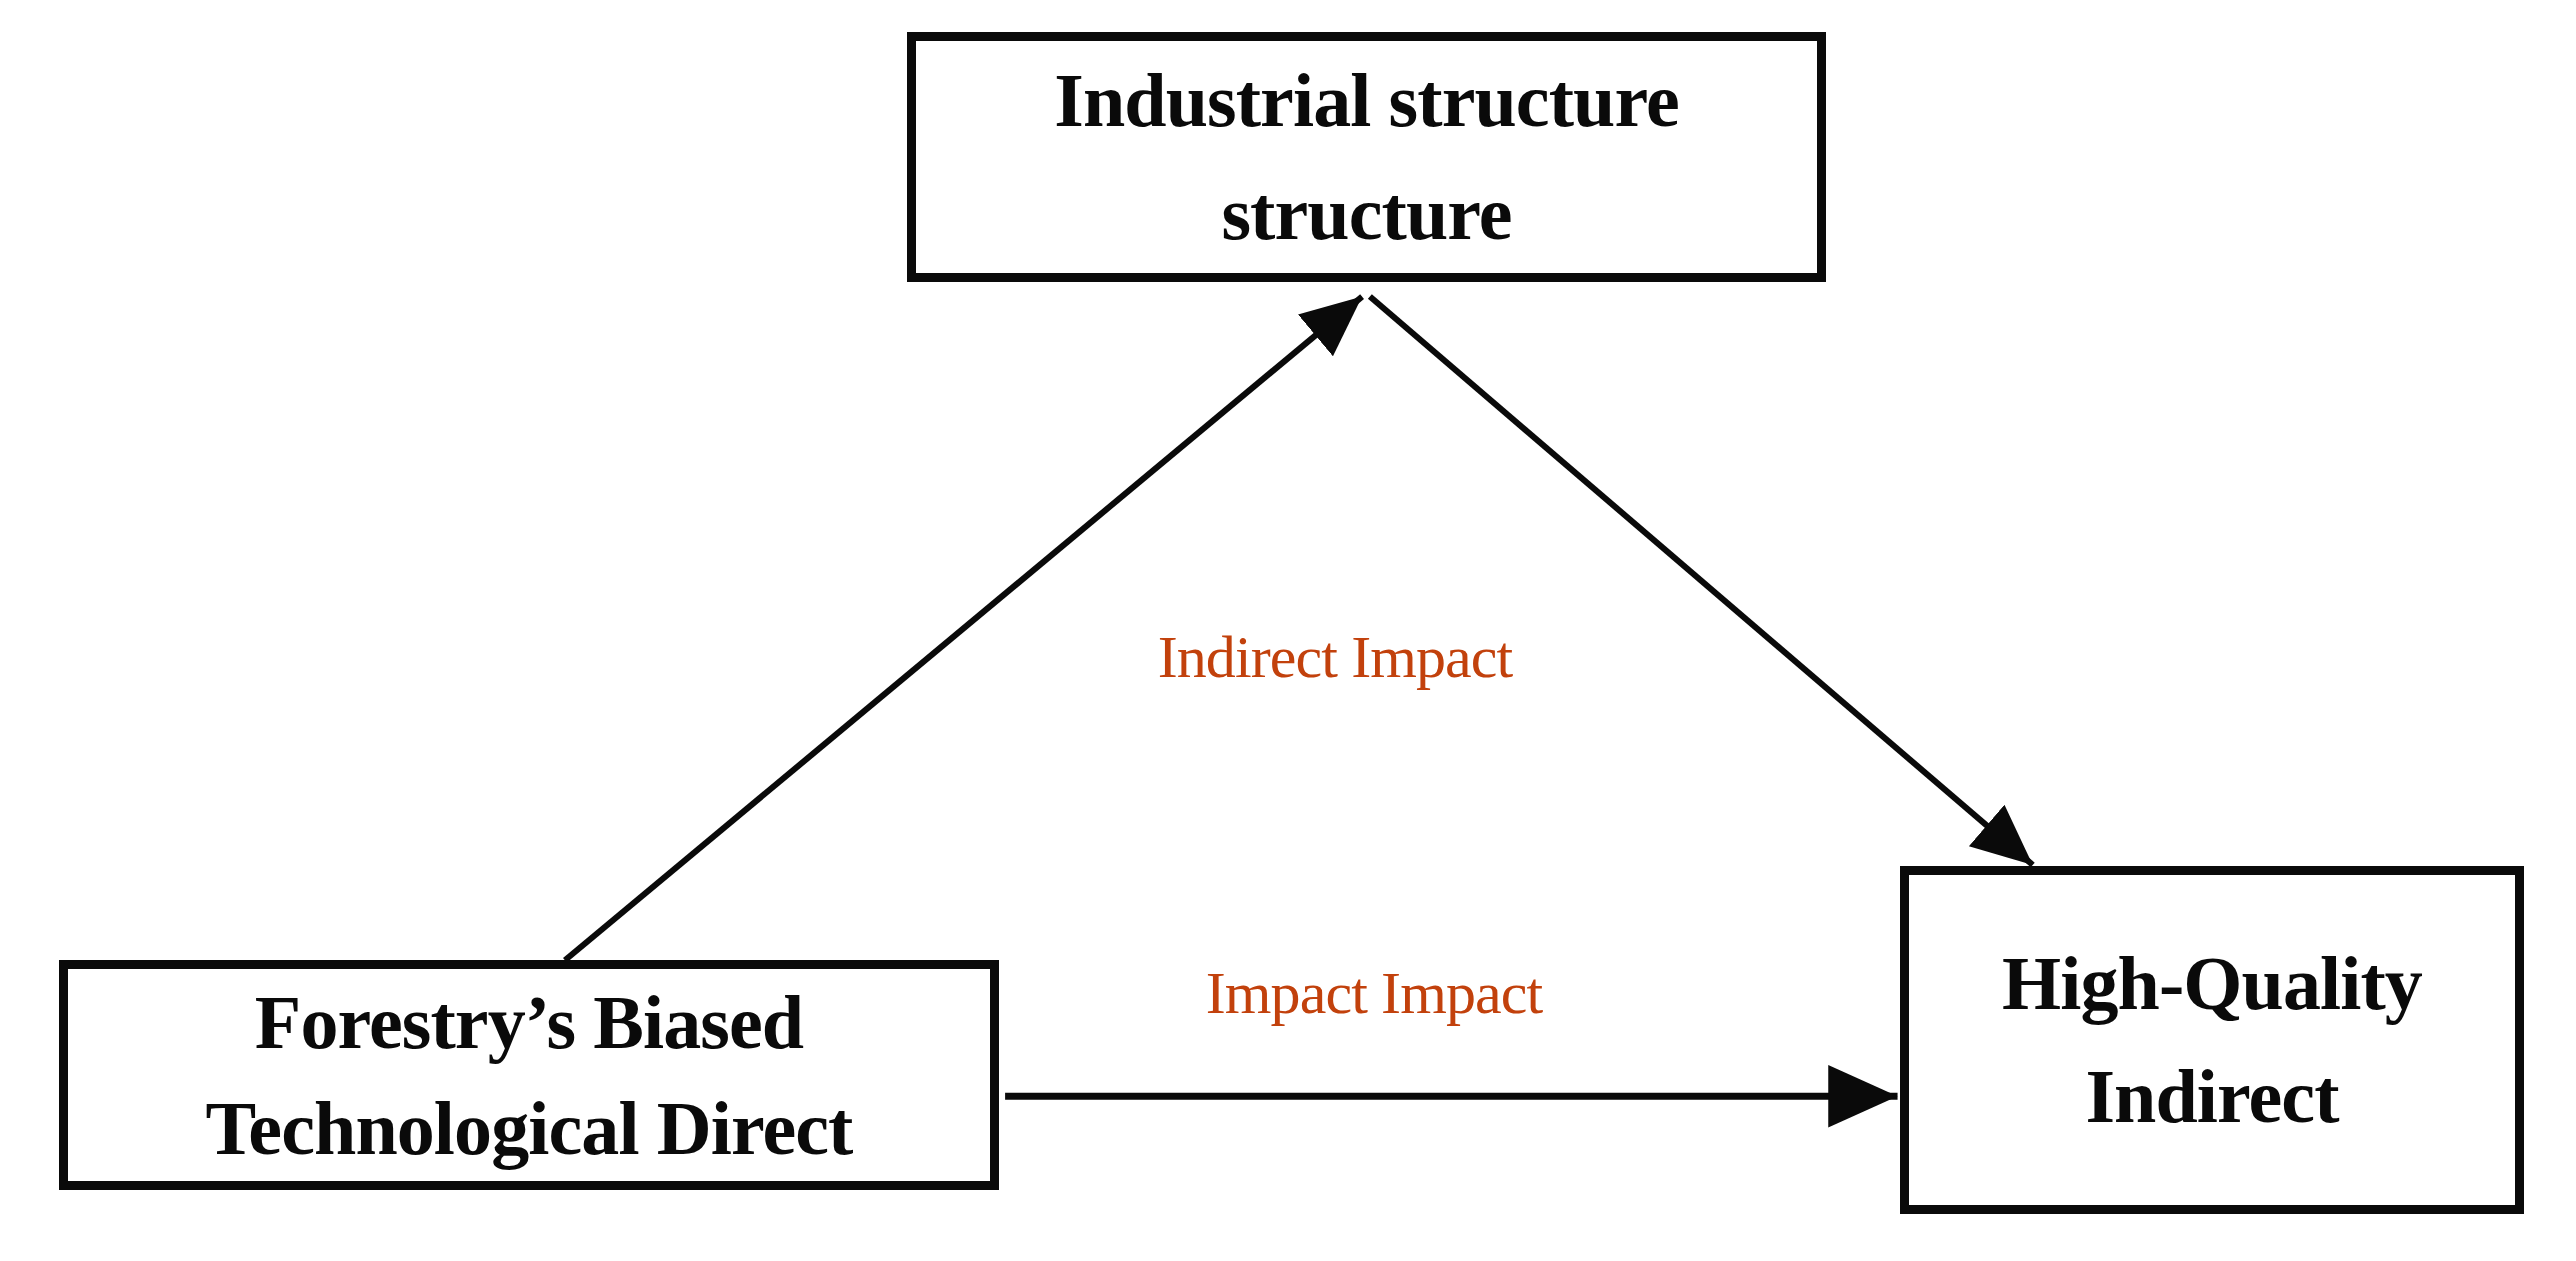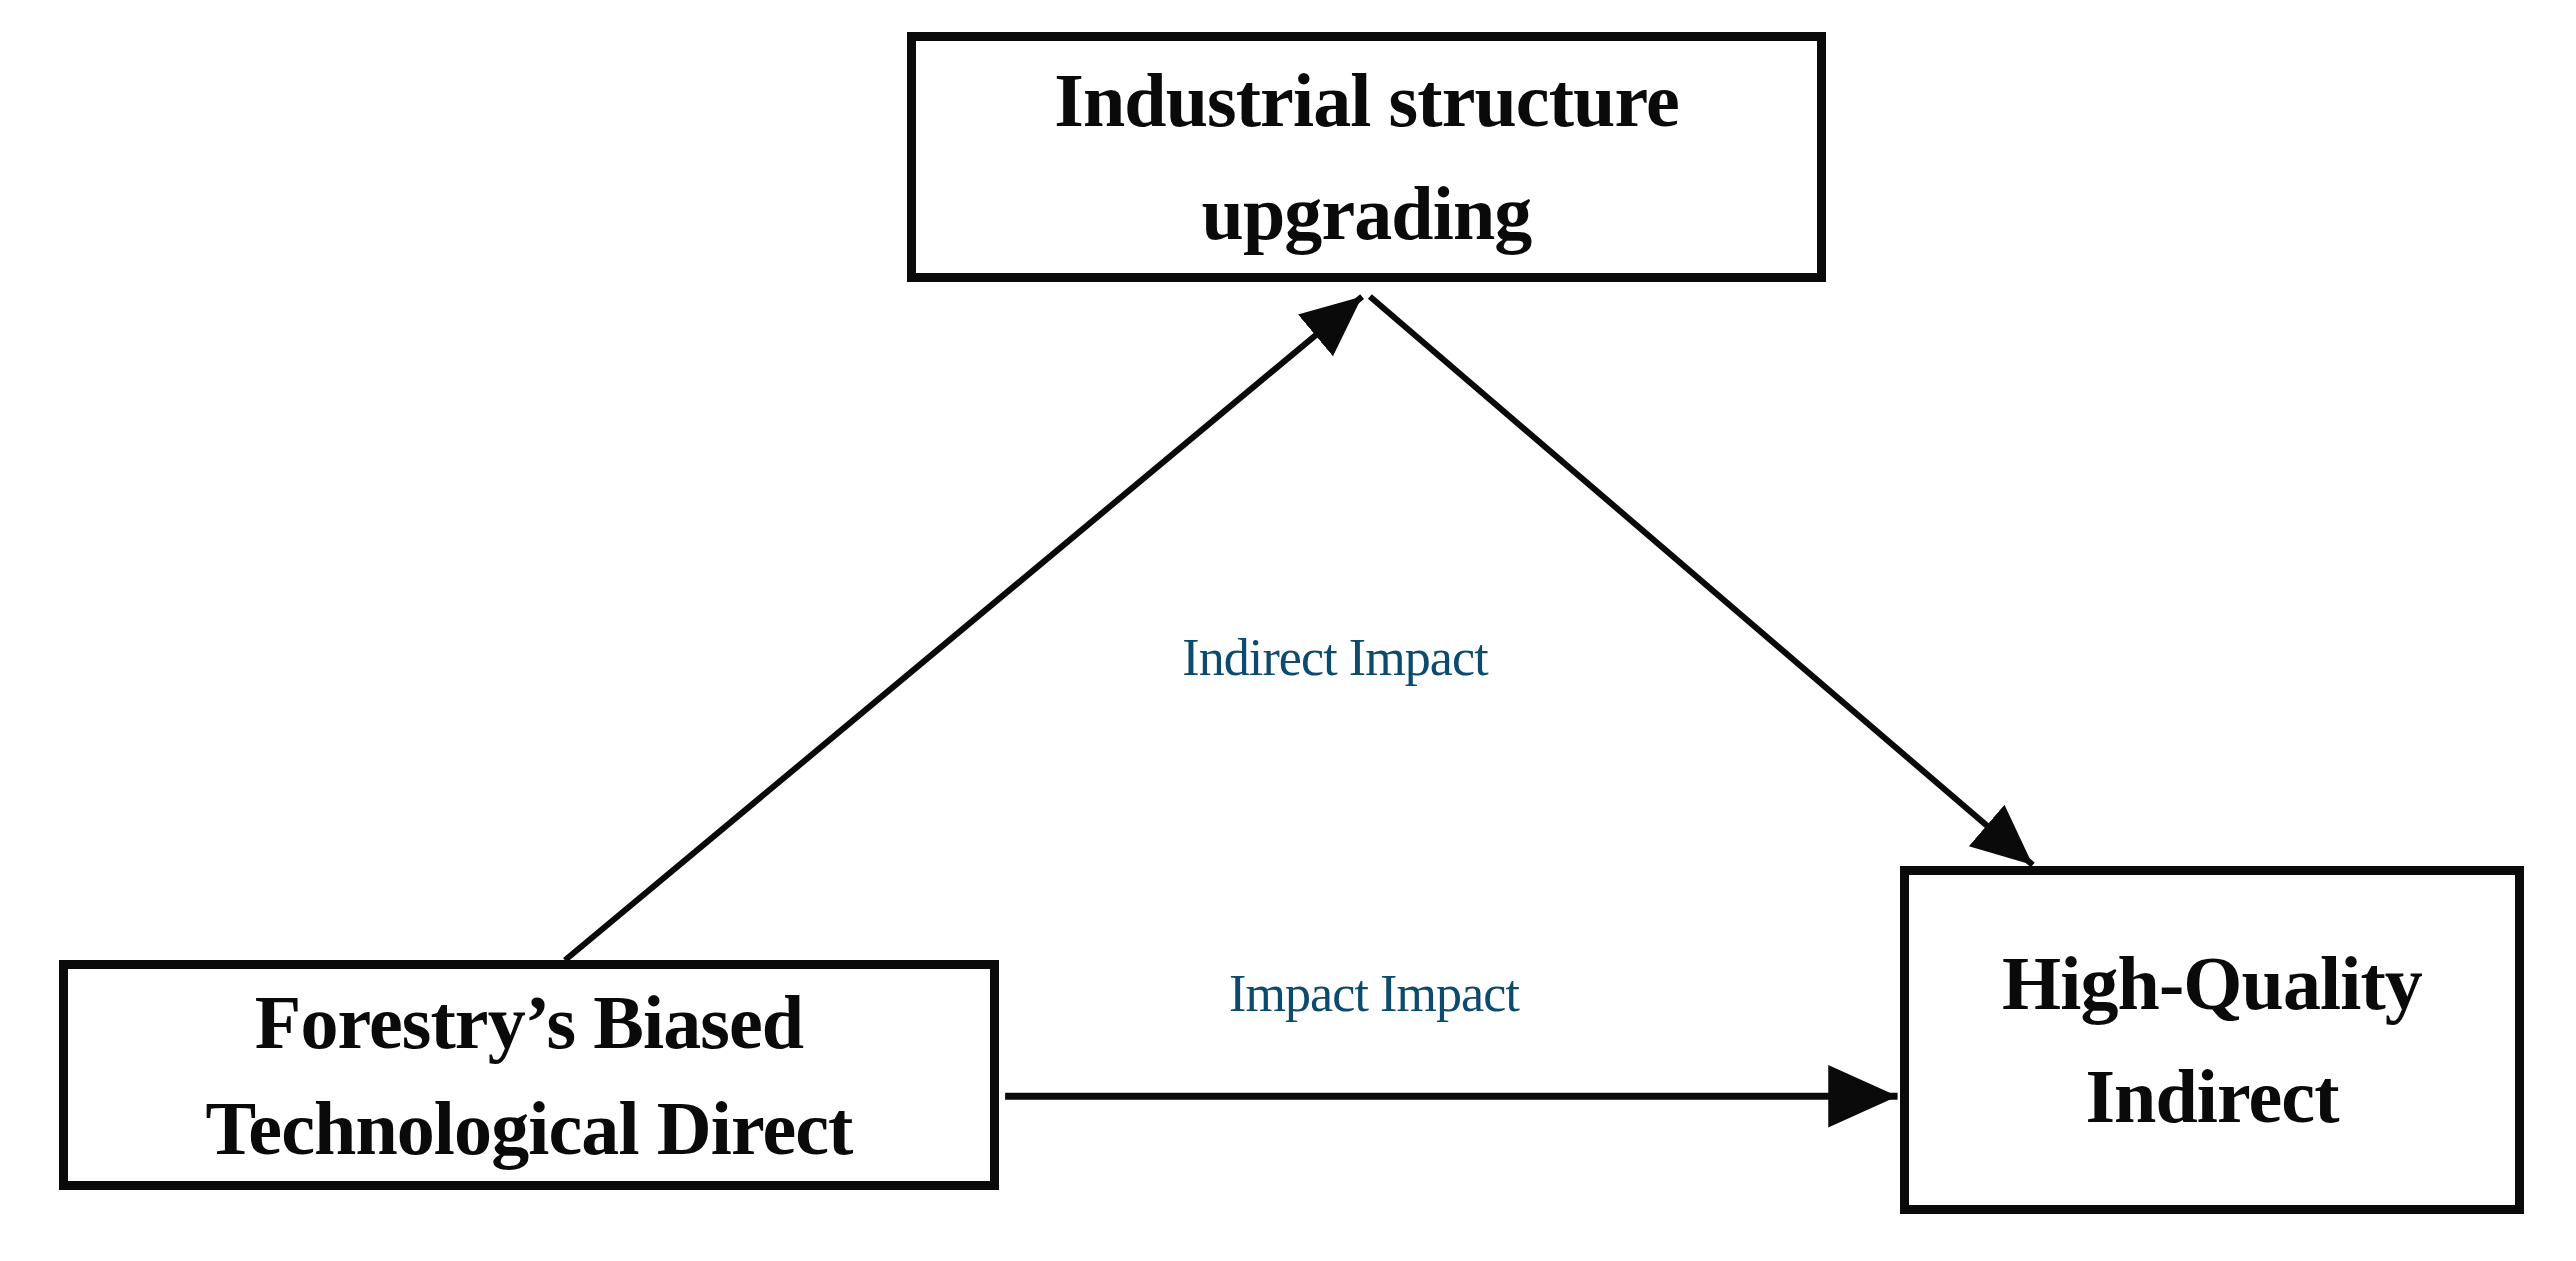--- a/index.html
+++ b/index.html
@@ -65,25 +65,25 @@
     align-items: center;
   }
   .node-right .node-line { line-height: 113px; }
   .node-line {
     display: block;
     white-space: nowrap;
   }
   .edge-label {
     position: absolute;
     transform: translate(-50%, -50%);
-    font-size: 52px;
+    font-size: 60px;
     font-weight: 400;
     letter-spacing: -0.9px;
     white-space: nowrap;
-    color: #0c4a6e;
+    color: #c2410c;
   }
   .edge-label.indirect {
     left: 1335px;
     top: 657px;
   }
   .edge-label.direct {
     left: 1374px;
     top: 993px;
   }
 </style>
@@ -98,21 +98,21 @@
         <path d="M0,0 L10,4.5 L0,9 Z" fill="#0a0a0a"></path>
       </marker>
     </defs>
     <line x1="652" y1="1108" x2="1572" y2="342" stroke="#0a0a0a" stroke-width="7" marker-end="url(#arrowhead)"></line>
     <line x1="1581" y1="342" x2="2346" y2="998" stroke="#0a0a0a" stroke-width="7" marker-end="url(#arrowhead)"></line>
     <line x1="1160" y1="1265" x2="2190" y2="1265" stroke="#0a0a0a" stroke-width="8" marker-end="url(#arrowhead)"></line>
   </svg>
 
   <div class="node node-top">
     <span class="node-line">Industrial structure</span>
-    <span class="node-line">upgrading</span>
+    <span class="node-line">structure</span>
   </div>
 
   <div class="node node-left">
     <span class="node-line">Forestry’s Biased</span>
     <span class="node-line">Technological Direct</span>
   </div>
 
   <div class="node node-right">
     <span class="node-line">High-Quality</span>
     <span class="node-line">Indirect</span>

